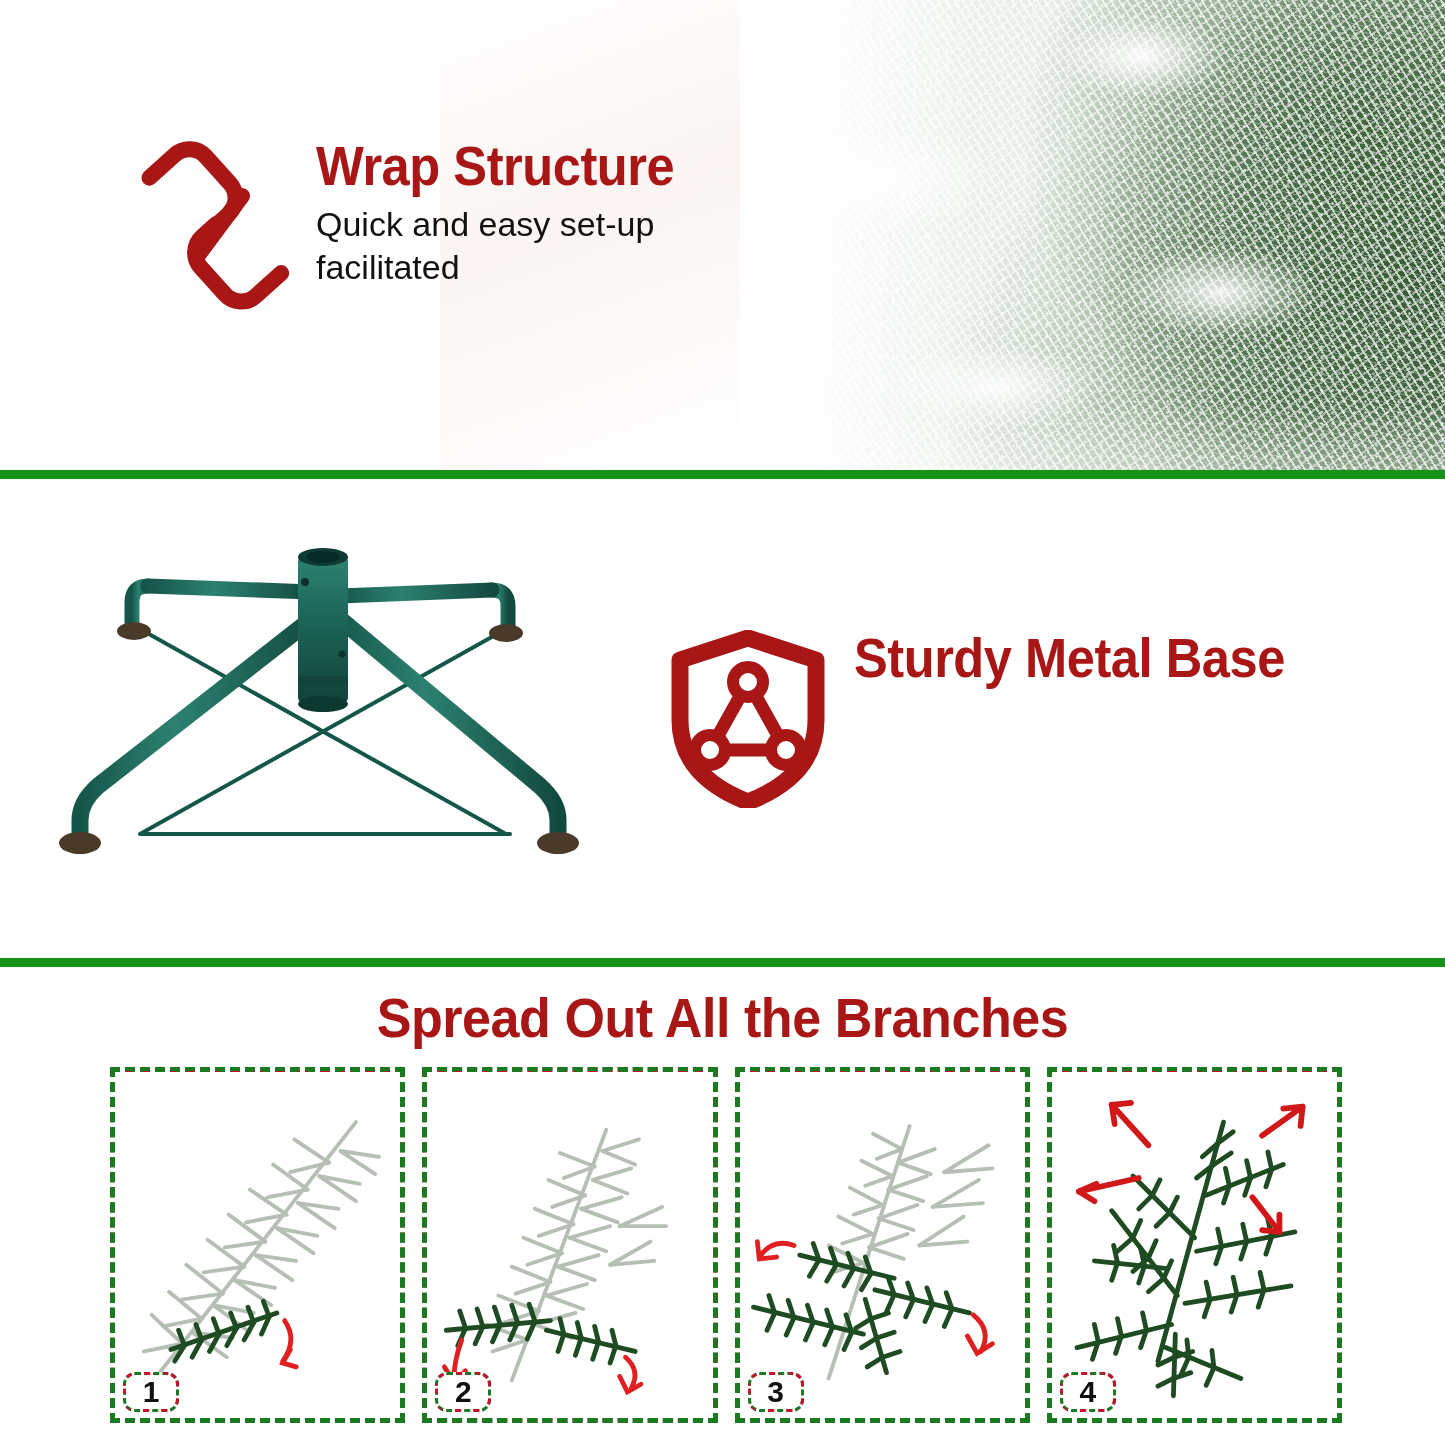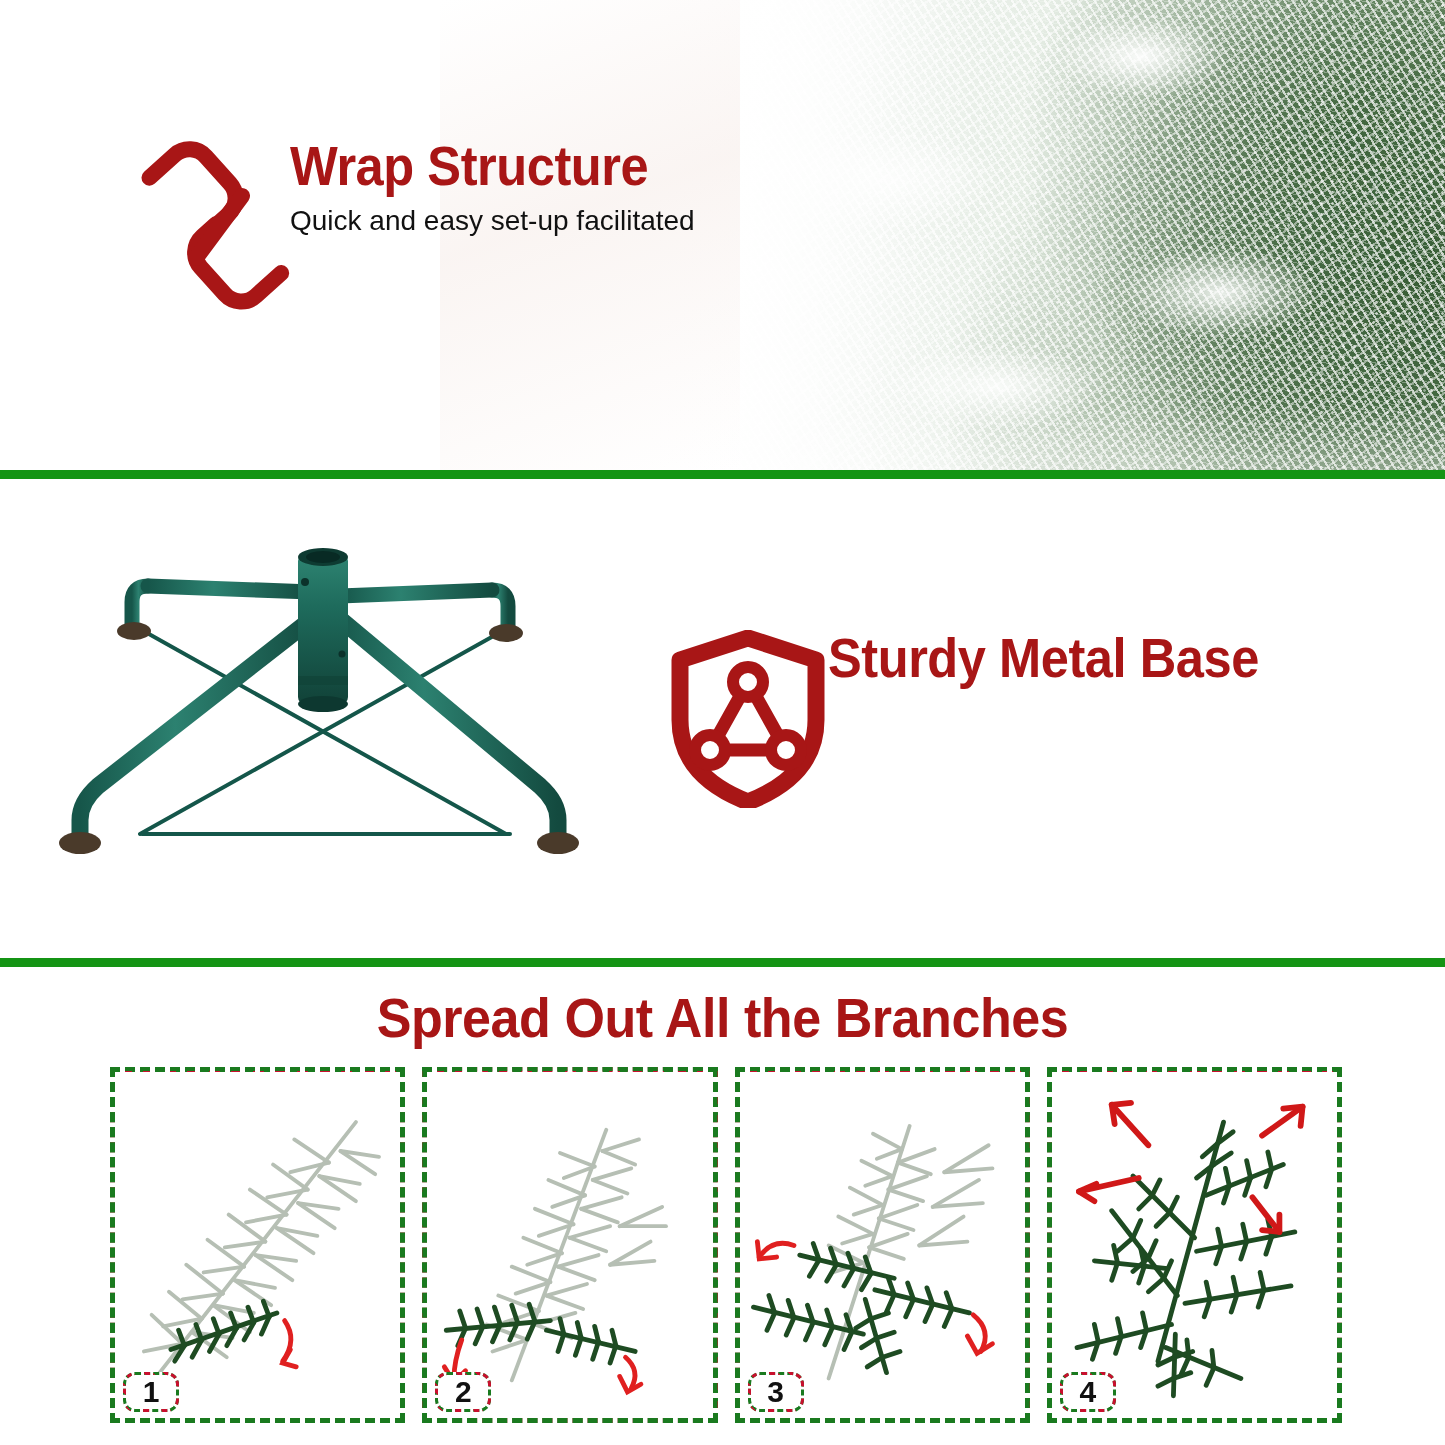--- a/index.html
+++ b/index.html
@@ -73,35 +73,35 @@
     background: linear-gradient(0deg, rgba(255,255,255,.35), rgba(255,255,255,0));
   }
   .warm-wash {
     position: absolute;
     left: 440px; top: 0; width: 300px; height: 472px;
     background: linear-gradient(160deg, rgba(255,255,255,0) 0%, rgba(246,236,232,.55) 45%, rgba(255,255,255,0) 100%);
   }
 
   .feature-block { position: absolute; display: flex; align-items: flex-start; }
   .feature-icon { flex: 0 0 auto; }
-  .feature-text { }
+  .feature-text { margin-left: 26px; }
   .feature-title {
     color: #A81616;
     font-weight: bold;
     font-size: 55px;
     line-height: 1.04;
     letter-spacing: -0.5px;
     transform: scaleX(.92);
     transform-origin: left center;
     white-space: nowrap;
     margin: 0 0 8px 0;
   }
   .feature-desc {
     color: #111111;
-    font-size: 28px;
+    font-size: 34px;
     line-height: 1.27;
     max-width: 430px;
     margin: 0;
   }
 
   #block-wrap { left: 140px; top: 138px; }
   #block-base { left: 668px; top: 630px; }
 
   
   .divider {

